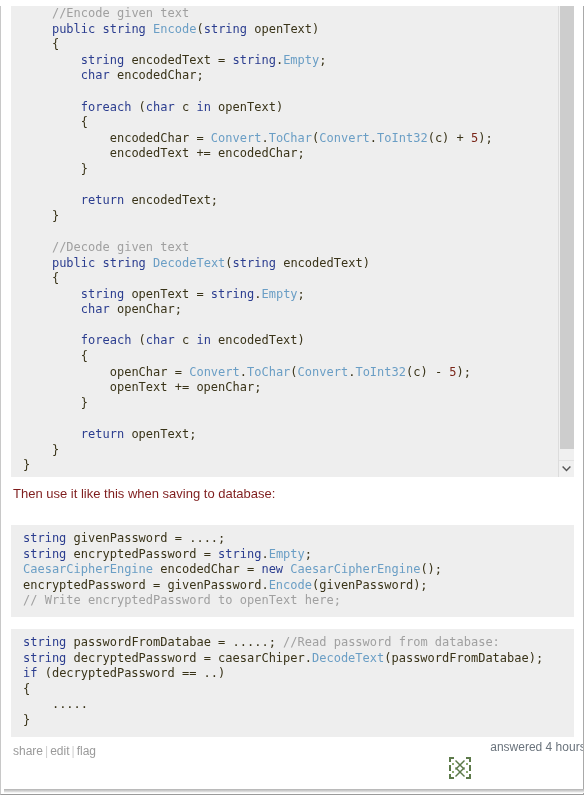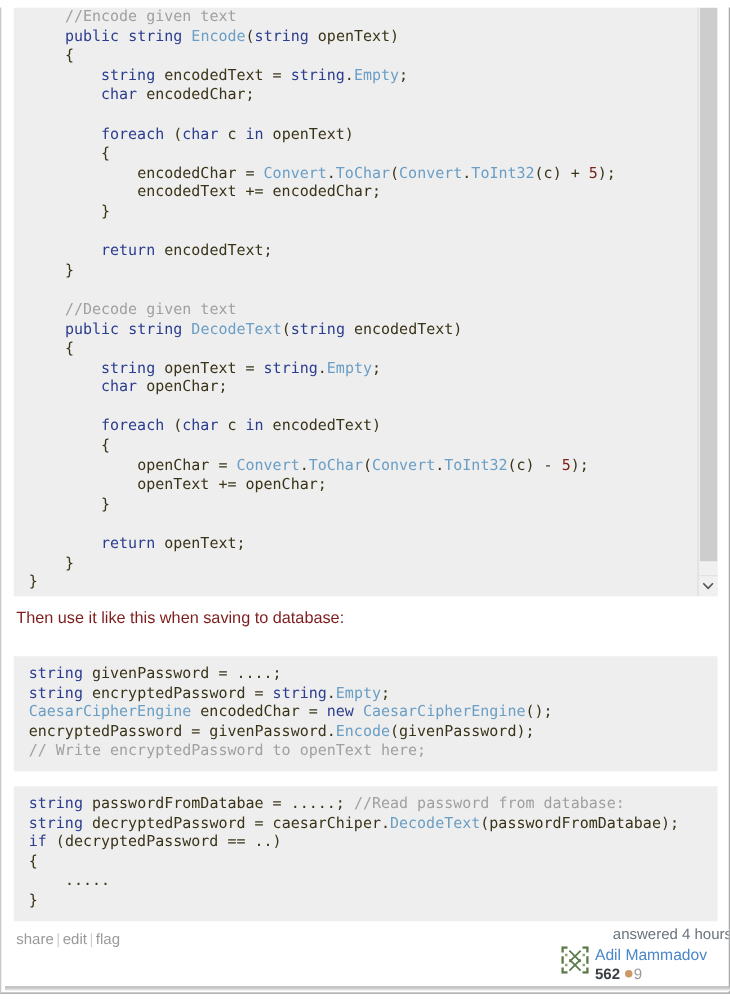--- a/index.html
+++ b/index.html
@@ -353,24 +353,20 @@
                   <rect x="20" y="8" width="2" height="6"></rect>
                 </g>
                 <g fill="#8aa86f">
                   <path d="M3 6 L5 6 L5 8 L3 8 Z"></path>
                   <path d="M17 6 L19 6 L19 8 L17 8 Z"></path>
                   <path d="M3 14 L5 14 L5 16 L3 16 Z"></path>
                   <path d="M17 14 L19 14 L19 16 L17 16 Z"></path>
                 </g>
               </svg>
             </div>
-            <div class="user-details">
-              <a href="#" class="user-name">Adil Mammadov</a>
-              <span class="user-rep"><span>562</span><span class="badge-bronze-dot"></span><span class="badge-bronze-count">9</span></span>
-            </div>
           </div>
         </div>
 
       </div>
 
     </div>
   </div>
   <div class="window-shadow"></div>
   <div class="window-shadow-right"></div>
 </div>

